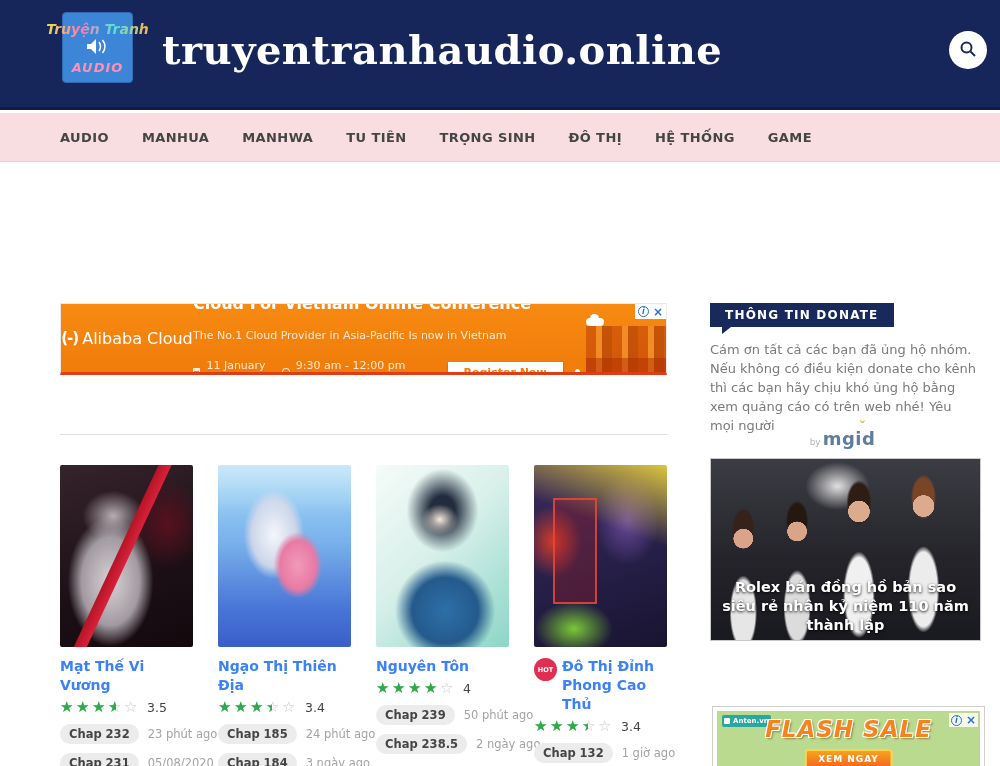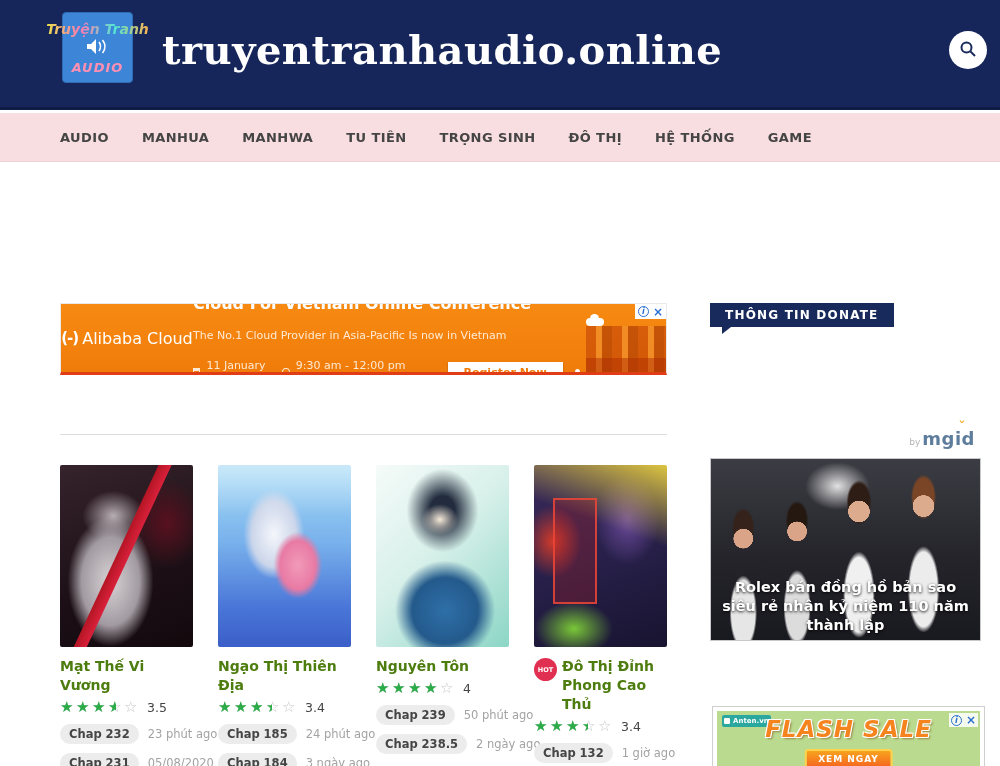--- a/index.html
+++ b/index.html
@@ -84,38 +84,38 @@
     linear-gradient(200deg, rgba(250,225,60,.85) 0%, rgba(250,225,60,0) 36%),
     radial-gradient(ellipse 44px 62px at 70% 30%, #6a4a9a 0%, rgba(106,74,154,0) 74%),
     radial-gradient(ellipse 38px 48px at 14% 42%, #d03a2a 0%, rgba(208,58,42,0) 76%),
     radial-gradient(ellipse 54px 38px at 30% 90%, #7ac838 0%, rgba(122,200,56,0) 72%),
     linear-gradient(160deg,#3a2a5a 0%,#28204a 50%,#181430 100%);}
   .cover-c4::after{content:'';position:absolute;left:14%;top:18%;width:30%;height:56%;
     border:2px solid rgba(235,70,55,.85);background:rgba(200,30,30,.25);}
   .title-row{display:flex;align-items:flex-start;gap:5px;margin-top:10px;}
   .hot-badge{flex:0 0 auto;width:23px;height:23px;border-radius:50%;background:#e02f50;color:#fff;
     font-size:6.5px;font-weight:bold;display:flex;align-items:center;justify-content:center;margin-top:1px;}
-  .ctitle{font-size:14px;font-weight:bold;color:#4d7c0f;text-decoration:none;line-height:1.35;cursor:pointer;}
+  .ctitle{font-size:14px;font-weight:bold;color:#3b82f6;text-decoration:none;line-height:1.35;cursor:pointer;}
   .stars-row{display:flex;align-items:center;gap:7px;margin-top:5px;}
   .stars{display:inline-flex;}
   .star{position:relative;display:inline-block;font-size:15px;line-height:1;color:#c9c9c9;width:16px;}
   .star .fill{position:absolute;left:0;top:0;overflow:hidden;color:#2cab49;white-space:nowrap;}
   .rating-num{font-size:12.5px;color:#444;}
   .chap-row{display:flex;align-items:center;gap:9px;margin-top:9px;}
   .chap-pill{background:#ececec;border-radius:10px;padding:3px 9px;font-size:11.5px;font-weight:bold;color:#454545;
     text-decoration:none;white-space:nowrap;cursor:pointer;}
   .chap-time{font-size:11.5px;color:#a3a3a3;white-space:nowrap;}
 
   
   .donate-ribbon{position:absolute;left:710px;top:303px;background:#182a5c;color:#fff;
     font-size:12px;font-weight:bold;letter-spacing:1.2px;padding:5px 15px;}
   .donate-ribbon::after{content:'';position:absolute;left:12px;top:100%;width:0;height:0;
     border-top:7px solid #182a5c;border-right:9px solid transparent;}
   .donate-text{position:absolute;left:710px;top:340px;width:268px;font-size:13px;line-height:19px;color:#7a7a7a;}
-  .mgid{position:absolute;left:710px;top:428px;width:265px;text-align:right;}
+  .mgid{position:absolute;left:710px;top:428px;width:265px;text-align:center;}
   .mgid .by{font-size:9px;color:#b5b5b5;margin-right:2px;}
   .mgid .brand{position:relative;font-size:18px;font-weight:bold;color:#5e7d9d;letter-spacing:.5px;}
   .mgid .brand::after{content:'ˇ';position:absolute;right:9px;top:-9px;color:#f0b431;font-size:14px;font-weight:bold;}
 
   .native-ad{position:absolute;left:710px;top:458px;width:271px;height:183px;border:1px solid #c9c9c9;
     overflow:hidden;cursor:pointer;}
   .native-art{position:absolute;left:0;top:0;right:0;bottom:0;
     background:
       radial-gradient(circle 10px at 12% 44%, #d9a488 97%, transparent),
       radial-gradient(circle 10px at 32% 40%, #d9a488 97%, transparent),
@@ -308,20 +308,21 @@
           <span class="rating-num">3.4</span>
         </div>
         <div class="chap-row">
           <a class="chap-pill">Chap 132</a>
           <span class="chap-time">1 giờ ago</span>
         </div>
       </div>
     </div>
 
   <div class="donate-ribbon">THÔNG TIN DONATE</div>
+  <div class="donate-text">Cám ơn tất cả các bạn đã ủng hộ nhóm. Nếu không có điều kiện donate cho kênh thì các bạn hãy chịu khó ủng hộ bằng xem quảng cáo có trên web nhé! Yêu mọi người</div>
   <div class="mgid">
     <span class="by">by</span><span class="brand">mgid</span>
   </div>
 
   <div class="native-ad">
     <div class="native-art"></div>
     <div class="native-caption">Rolex bán đồng hồ bản sao siêu rẻ nhân kỷ niệm 110 năm thành lập</div>
   </div>
 
   <div class="flash-ad">

